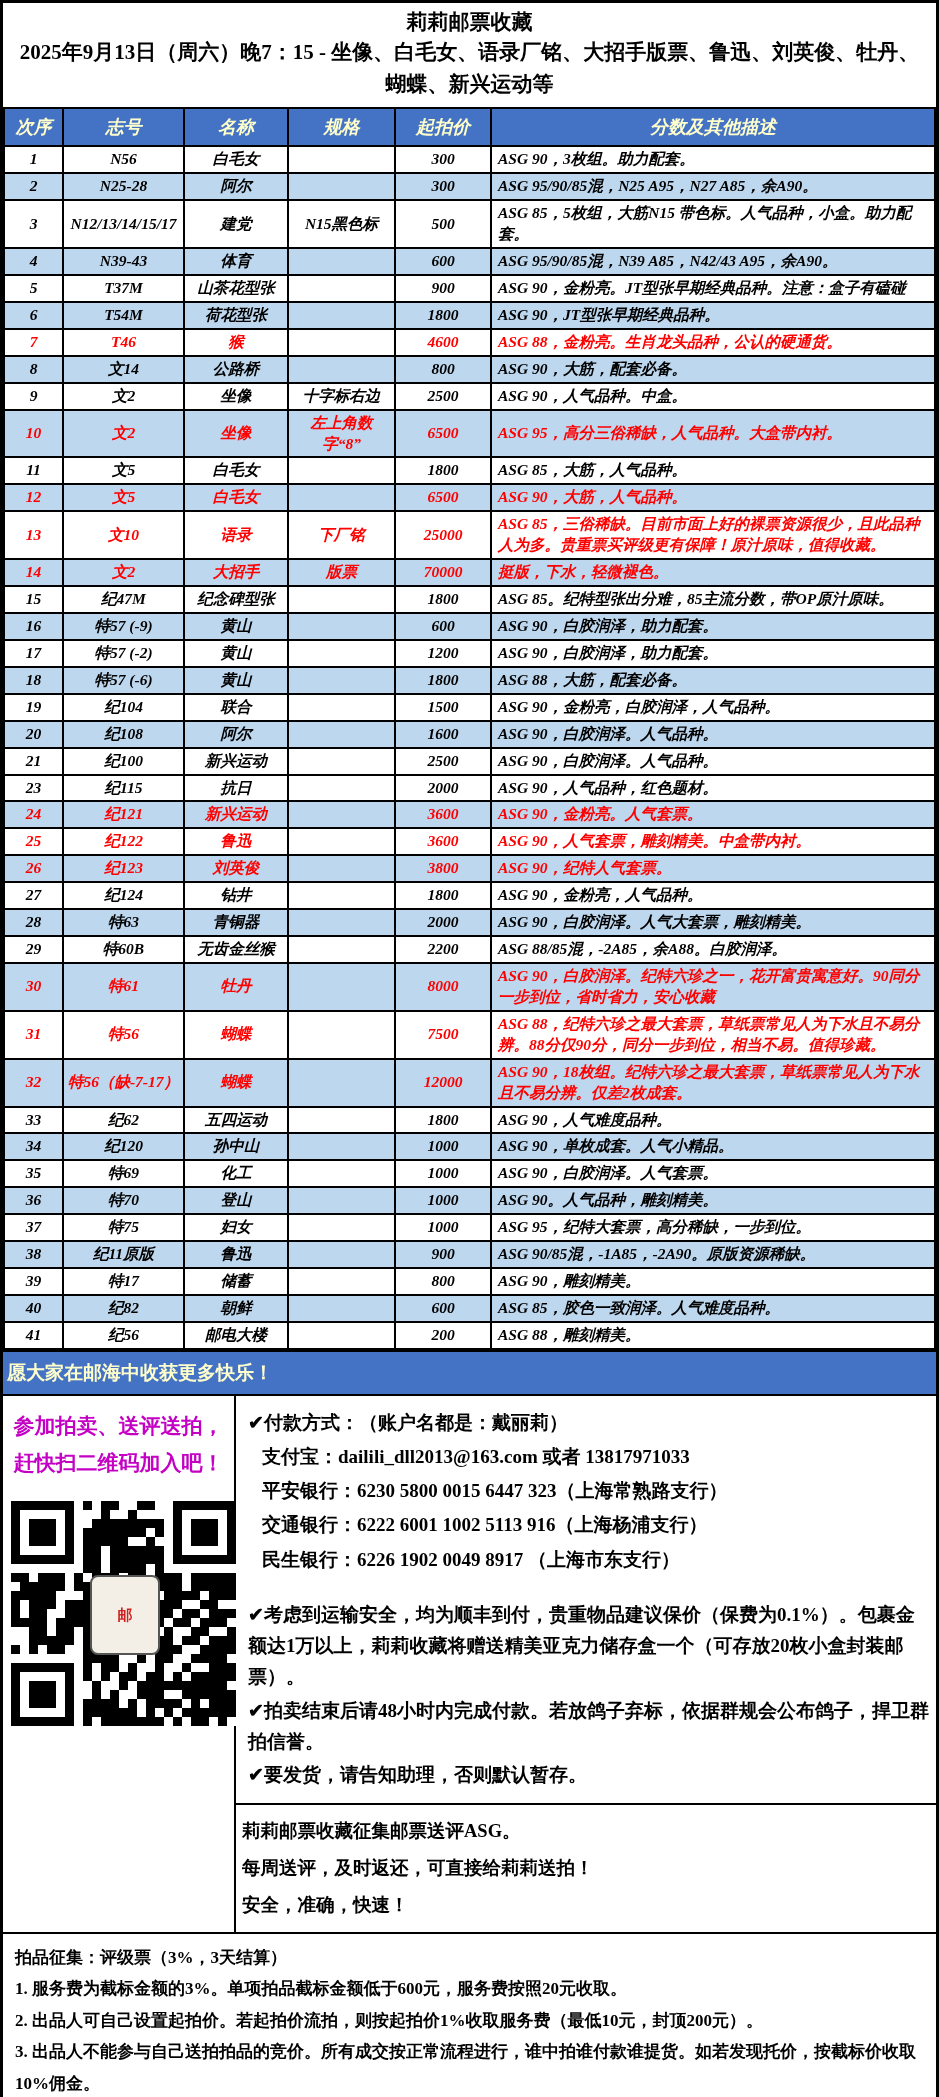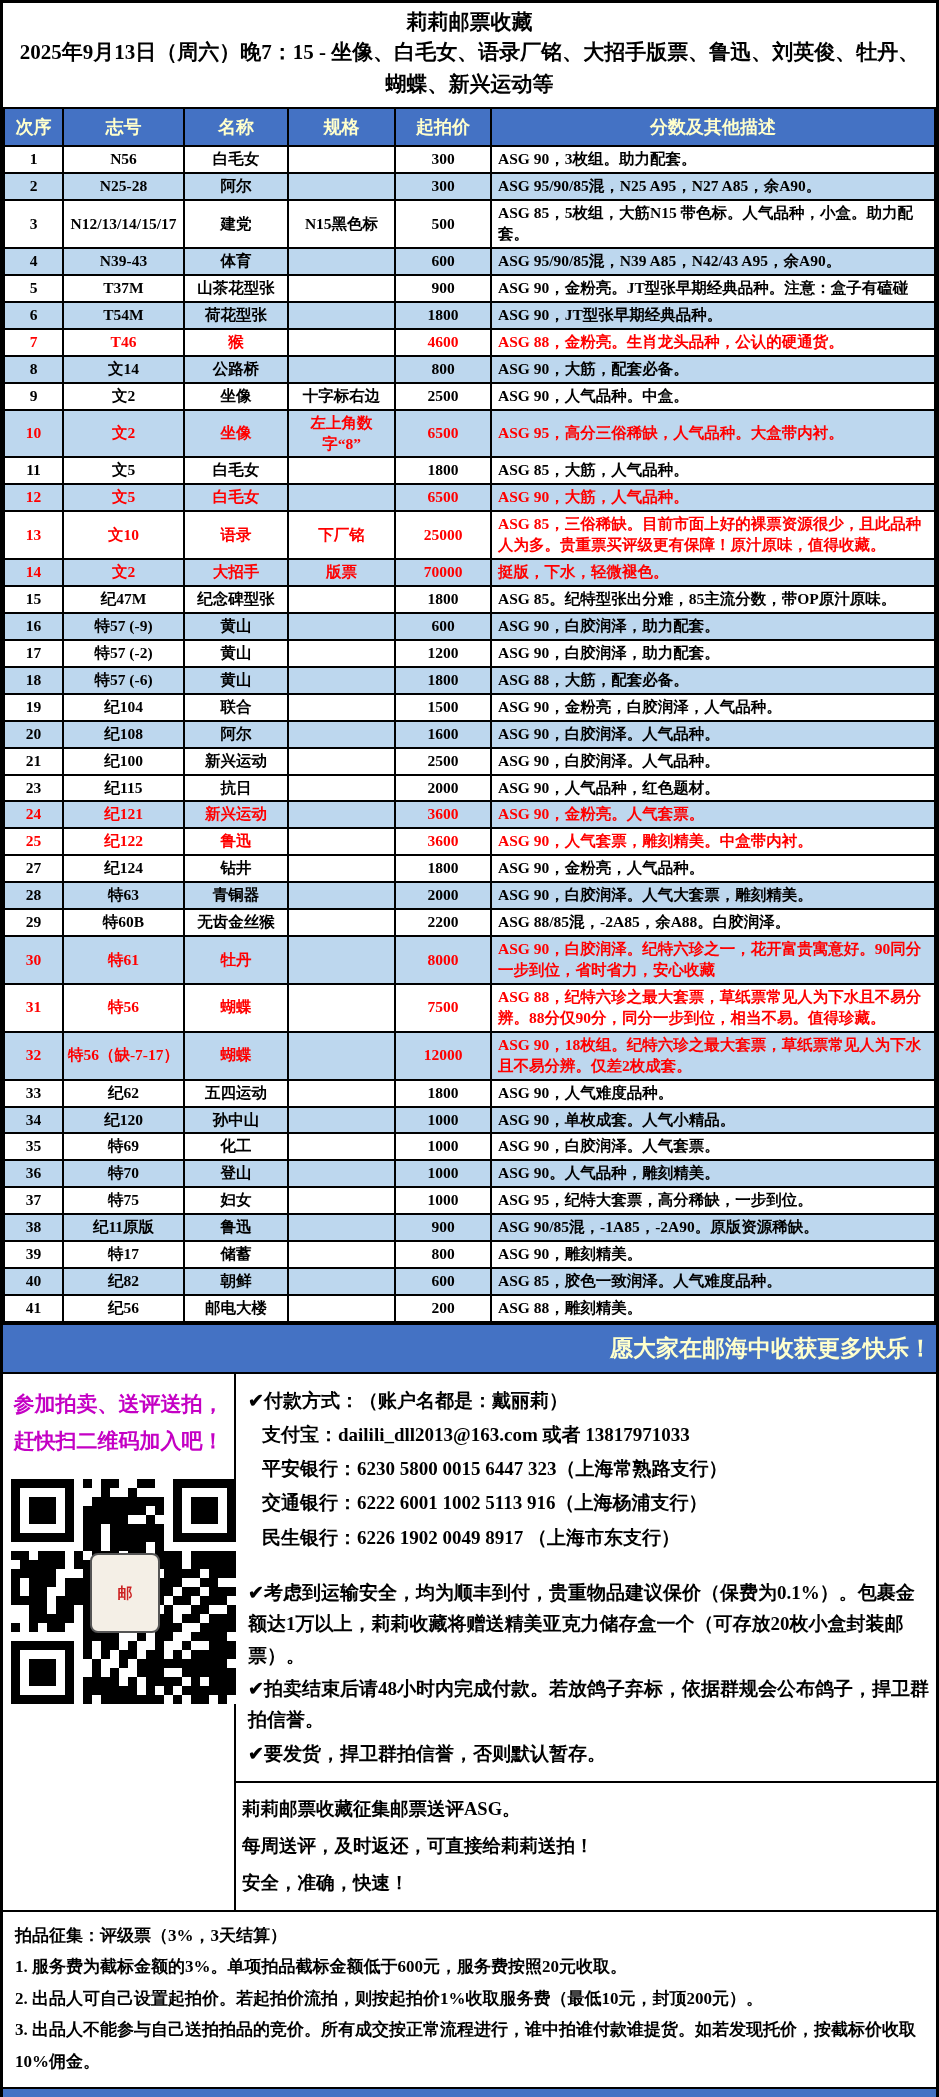--- a/index.html
+++ b/index.html
@@ -7,37 +7,37 @@
     width:939px; box-sizing:border-box; background:#fff;
     border:3px solid #000;
     font-family:"Liberation Serif","DejaVu Serif",serif;
     font-weight:bold; color:#000;
   }
   
   .title-block{text-align:center;padding:5px 10px 7px;}
   .page-title{font-size:21px;line-height:1.4;}
   .page-subtitle{font-size:21px;line-height:1.5;}
   
-  table.lots{border-collapse:collapse;width:100%;table-layout:fixed;}
+  table.lots{border-collapse:collapse;width:100%;table-layout:fixed;font-style:italic;}
   table.lots th{
     background:var(--accent);color:var(--header-text);
     border:2px solid #000;font-size:18px;padding:6px 1px;font-weight:bold;
   }
   table.lots td{
     border:2px solid #000;font-size:15.5px;padding:2px 3px;
     text-align:center;vertical-align:middle;line-height:1.35;
     word-break:break-all;
   }
   table.lots td.c-desc{text-align:left;padding-left:6px;padding-right:4px;}
   tr.band{background:var(--band);}
   tr.red-row td{color:var(--red);}
   
   .banner{
     background:var(--accent);color:var(--header-text);
-    text-align:right;font-size:23px;padding:8px 4px;
+    text-align:left;font-size:19px;padding:8px 4px;
     border-top:2px solid #000;border-bottom:2px solid #000;
   }
   
   .mid{display:flex;border-bottom:2px solid #000;align-items:stretch;}
   .mid-left{width:233px;box-sizing:border-box;border-right:2px solid #000;padding:12px 8px 10px;}
   .join-text{color:var(--magenta);font-size:21px;line-height:1.75;text-align:center;}
   .qr-wrap{margin:20px auto 0;width:225px;height:225px;position:relative;}
   .qr-emblem{
     position:absolute;left:79px;top:74px;width:66px;height:76px;
     background:#f4efe6;border:2px solid #555;border-radius:8px;
@@ -274,20 +274,28 @@
           <td class="c-price">3600</td>
           <td class="c-desc">ASG 90，金粉亮。人气套票。</td>
         </tr>
         <tr class="red-row">
           <td class="c-no">25</td>
           <td class="c-cat">纪122</td>
           <td class="c-name">鲁迅</td>
           <td class="c-spec"></td>
           <td class="c-price">3600</td>
           <td class="c-desc">ASG 90，人气套票，雕刻精美。中盒带内衬。</td>
+        </tr>
+        <tr class="band red-row">
+          <td class="c-no">26</td>
+          <td class="c-cat">纪123</td>
+          <td class="c-name">刘英俊</td>
+          <td class="c-spec"></td>
+          <td class="c-price">3800</td>
+          <td class="c-desc">ASG 90，纪特人气套票。</td>
         </tr>
         <tr>
           <td class="c-no">27</td>
           <td class="c-cat">纪124</td>
           <td class="c-name">钻井</td>
           <td class="c-spec"></td>
           <td class="c-price">1800</td>
           <td class="c-desc">ASG 90，金粉亮，人气品种。</td>
         </tr>
         <tr class="band">
@@ -742,21 +750,21 @@
         <div id="pay-lines">
             <div class="pay-line">✔付款方式：（账户名都是：戴丽莉）</div>
             <div class="pay-line indent">支付宝：dailili_dll2013@163.com  或者 13817971033</div>
             <div class="pay-line indent">平安银行：6230 5800 0015 6447 323（上海常熟路支行）</div>
             <div class="pay-line indent">交通银行：6222 6001 1002 5113 916（上海杨浦支行）</div>
             <div class="pay-line indent">民生银行：6226 1902 0049 8917 （上海市东支行）</div>
           </div>
         <div class="notes-block" id="pay-notes">
             <div class="note-line">✔考虑到运输安全，均为顺丰到付，贵重物品建议保价（保费为0.1%）。包裹金额达1万以上，莉莉收藏将赠送精美亚克力储存盒一个（可存放20枚小盒封装邮票）。</div>
             <div class="note-line">✔拍卖结束后请48小时内完成付款。若放鸽子弃标，依据群规会公布鸽子，捍卫群拍信誉。</div>
-            <div class="note-line">✔要发货，捍卫群拍信誉，否则默认暂存。</div>
+            <div class="note-line">✔要发货，请告知助理，否则默认暂存。</div>
           </div>
       </div>
       <div class="asg-cell" id="asg-cell">
           <div class="asg-line">莉莉邮票收藏征集邮票送评ASG。</div>
           <div class="asg-line">每周送评，及时返还，可直接给莉莉送拍！</div>
           <div class="asg-line">安全，准确，快速！</div>
         </div>
     </div>
   </div>
 

